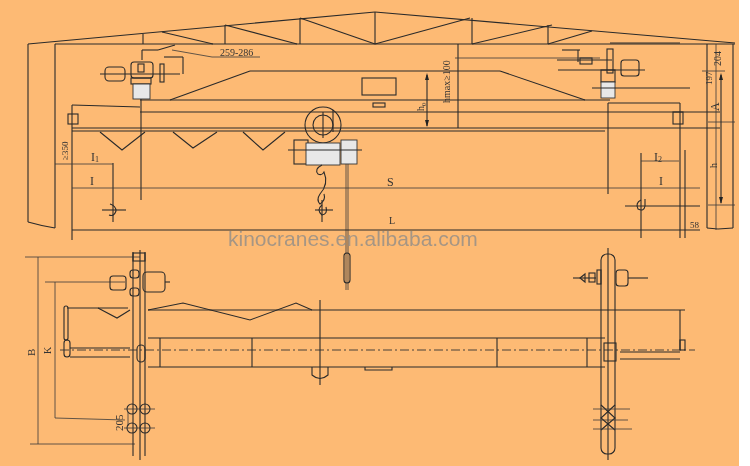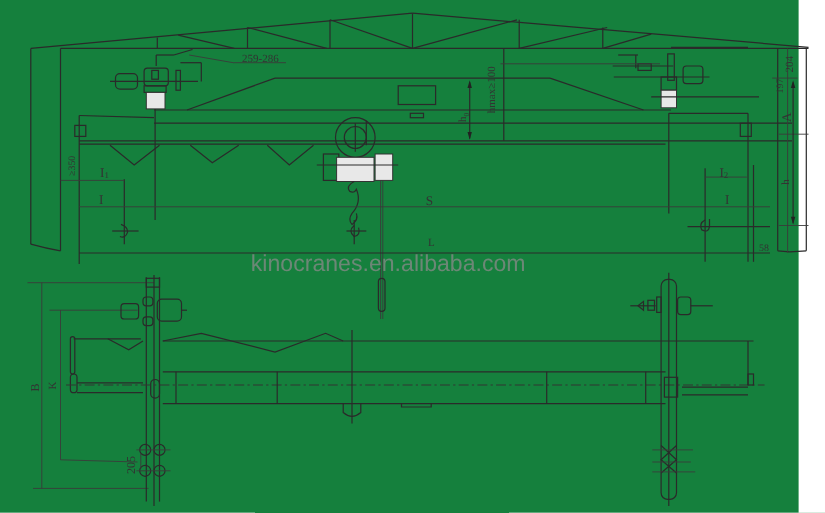--- a/index.html
+++ b/index.html
@@ -1,17 +1,17 @@
 <!DOCTYPE html>
 <html><head>
 <meta charset="utf-8">
 <style>
   html, body { margin: 0; padding: 0; background: #ffffff; }
   body { width: 750px; height: 466px; overflow: hidden; position: relative; }
-  .canvas { position: absolute; left: 0; top: 0; width: 726px; height: 466px; background: #15803d; }
+  .canvas { position: absolute; left: 0; top: 0; width: 726px; height: 466px; background: #fdba74; padding-left: 13px; }
   svg { position: absolute; left: 0; top: 0; }
   .ln { stroke: #2a2a2a; stroke-width: 1.1; fill: none; }
   .thin { stroke: #3a3a3a; stroke-width: 0.8; fill: none; }
   .dash { stroke: #333; stroke-width: 0.9; fill: none; stroke-dasharray: 9 3 2 3; }
   .lbl { font-family: "Liberation Serif", "DejaVu Serif", serif; fill: #333; }
   .wm { font-family: "Liberation Sans", "DejaVu Sans", sans-serif; fill: #8a8a8a; opacity: 0.75; }
   .fillg { fill: #e8e8e8; stroke: #333; stroke-width: 0.9; }
 </style>
 </head>
 <body>

